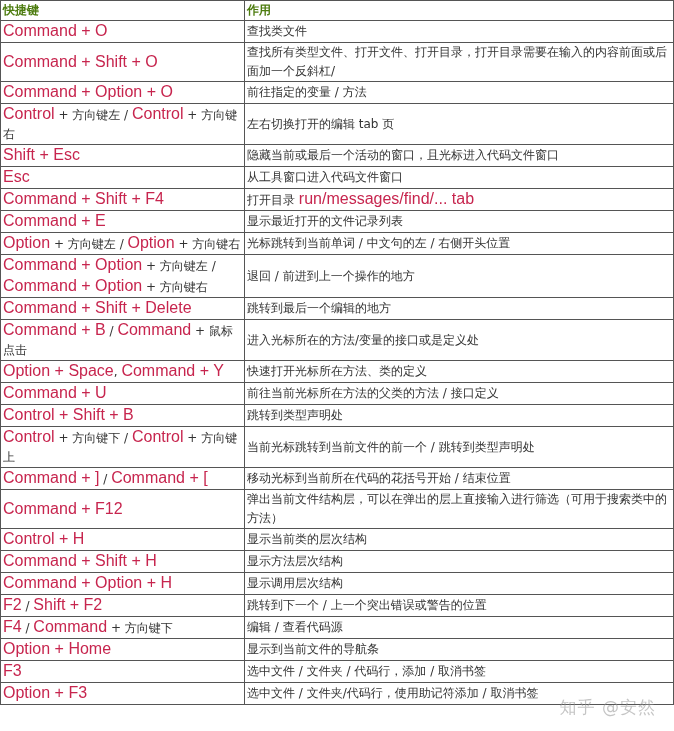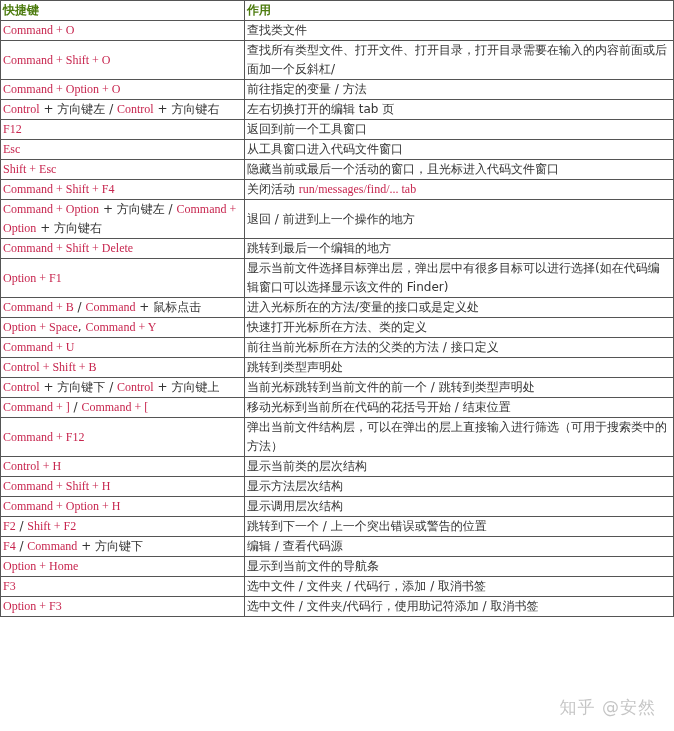--- a/index.html
+++ b/index.html
@@ -16,21 +16,21 @@
     border: 1px solid #555555;
     padding: 0 2px;
     vertical-align: middle;
     line-height: 19px;
     text-align: left;
     font-weight: normal;
   }
   table.shortcuts th { font-weight: bold; color: #4d7c0f; height: 19px; }
   col.c1 { width: 244px; }
   col.c2 { width: 429px; }
-  .k { font-family: Liberation Serif, serif; color: #c7254e; font-size: 12px; }
+  .k { font-family: Liberation Sans, sans-serif; color: #c7254e; font-size: 16px; }
   .cn { font-family: "DejaVu Sans", sans-serif; color: #333; text-align: right; }
   .desc { font-size: 12px; margin-top: 24px; }
   .watermark {
     position: absolute;
     right: 18px;
     bottom: 12px;
     font-family: "DejaVu Sans", sans-serif;
     font-size: 17px;
     color: rgba(150,150,150,0.55);
     letter-spacing: 1px;
@@ -62,46 +62,46 @@
       </tr>
       <tr>
         <td><span class="k">Command + Option + O</span></td>
         <td class="desc"><span>前往指定的变量 / 方法</span></td>
       </tr>
       <tr>
         <td><span class="k">Control</span><span class="cn"> + 方向键左 / </span><span class="k">Control</span><span class="cn"> + 方向键右</span></td>
         <td class="desc"><span>左右切换打开的编辑 tab 页</span></td>
       </tr>
       <tr>
-        <td><span class="k">F12</span></td>
-        <td class="desc"><span>返回到前一个工具窗口</span></td>
+        <td><span class="k">Shift + Esc</span></td>
+        <td class="desc"><span>隐藏当前或最后一个活动的窗口，且光标进入代码文件窗口</span></td>
       </tr>
       <tr>
         <td><span class="k">Esc</span></td>
         <td class="desc"><span>从工具窗口进入代码文件窗口</span></td>
       </tr>
       <tr>
-        <td><span class="k">Shift + Esc</span></td>
-        <td class="desc"><span>隐藏当前或最后一个活动的窗口，且光标进入代码文件窗口</span></td>
+        <td><span class="k">Command + Shift + F4</span></td>
+        <td class="desc"><span>打开目录 </span><span class="k">run/messages/find/... tab</span></td>
       </tr>
       <tr>
-        <td><span class="k">Command + Shift + F4</span></td>
-        <td class="desc"><span>关闭活动 </span><span class="k">run/messages/find/... tab</span></td>
+        <td><span class="k">Command + E</span></td>
+        <td class="desc"><span>显示最近打开的文件记录列表</span></td>
+      </tr>
+      <tr>
+        <td><span class="k">Option</span><span class="cn"> + 方向键左 / </span><span class="k">Option</span><span class="cn"> + 方向键右</span></td>
+        <td class="desc"><span>光标跳转到当前单词 / 中文句的左 / 右侧开头位置</span></td>
       </tr>
       <tr>
         <td><span class="k">Command + Option</span><span class="cn"> + 方向键左 / </span><span class="k">Command + Option</span><span class="cn"> + 方向键右</span></td>
         <td class="desc"><span>退回 / 前进到上一个操作的地方</span></td>
       </tr>
       <tr>
         <td><span class="k">Command + Shift + Delete</span></td>
         <td class="desc"><span>跳转到最后一个编辑的地方</span></td>
-      </tr>
-      <tr>
-        <td><span class="k">Option + F1</span></td>
-        <td class="desc"><span>显示当前文件选择目标弹出层，弹出层中有很多目标可以进行选择(如在代码编辑窗口可以选择显示该文件的 Finder)</span></td>
       </tr>
       <tr>
         <td><span class="k">Command + B</span><span class="cn"> / </span><span class="k">Command</span><span class="cn"> + 鼠标点击</span></td>
         <td class="desc"><span>进入光标所在的方法/变量的接口或是定义处</span></td>
       </tr>
       <tr>
         <td><span class="k">Option + Space</span><span class="cn">, </span><span class="k">Command + Y</span></td>
         <td class="desc"><span>快速打开光标所在方法、类的定义</span></td>
       </tr>
       <tr>

